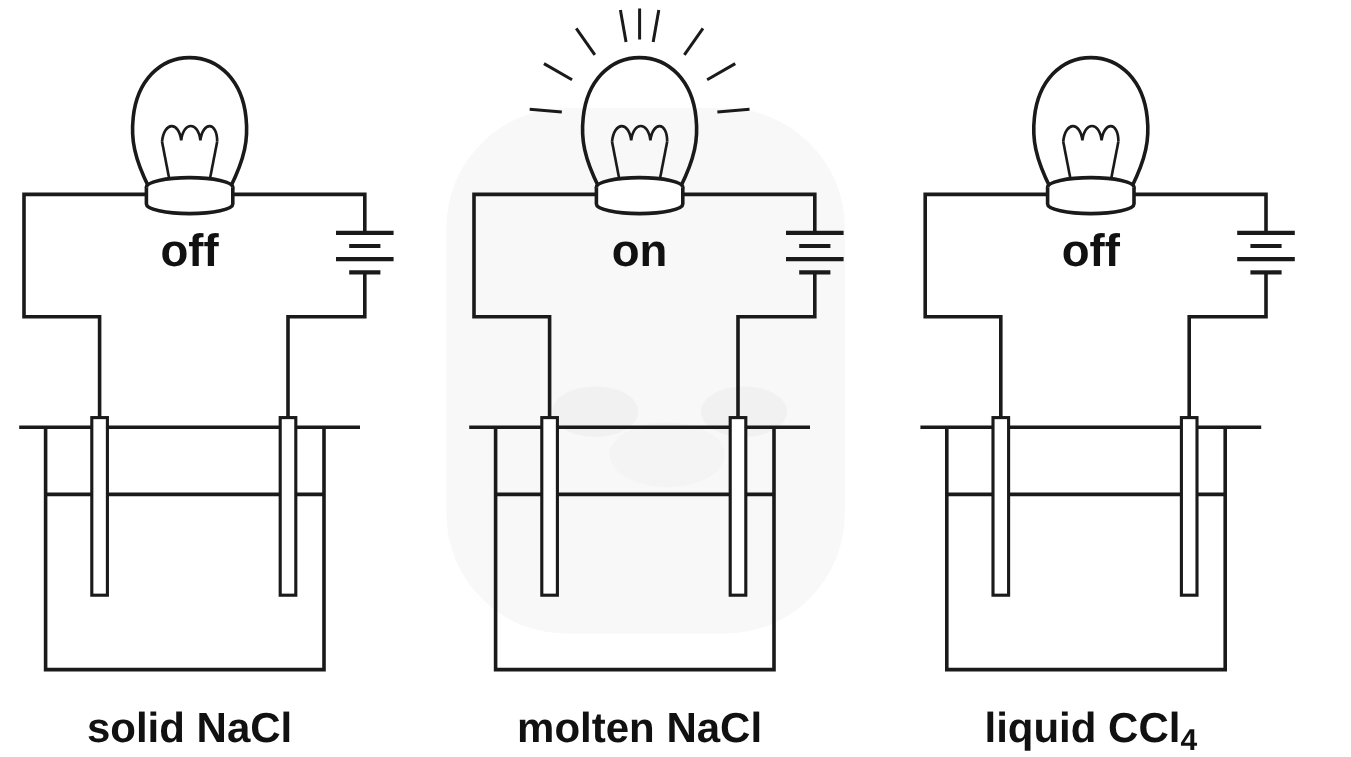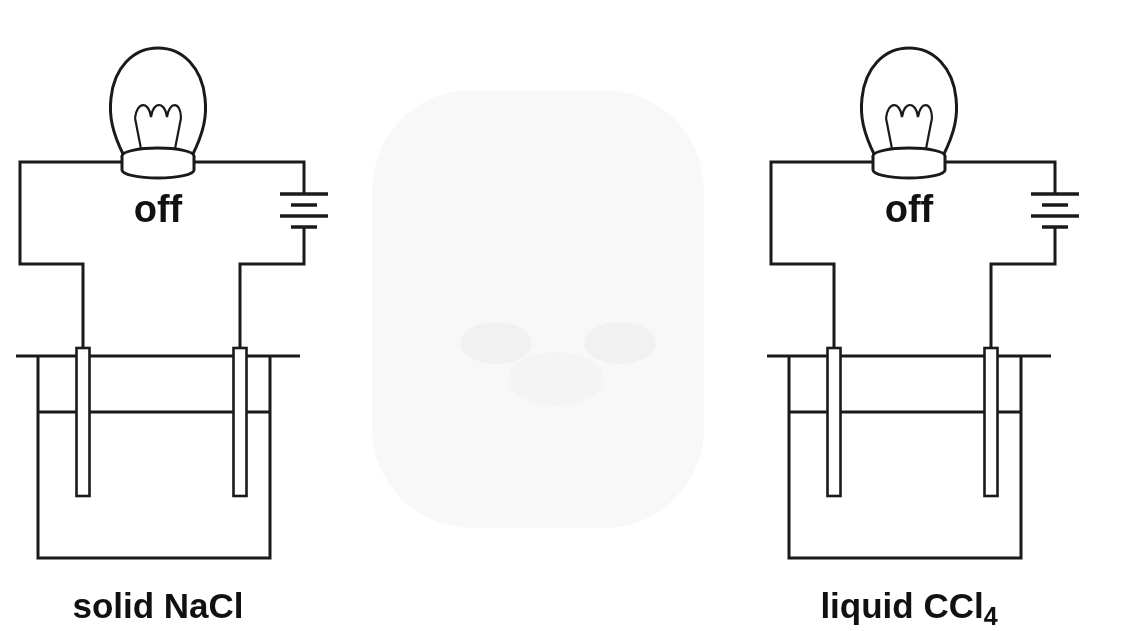--- a/index.html
+++ b/index.html
@@ -151,20 +151,28 @@
 
     <figure class="panel">
       <svg class="circuit-svg" width="360" height="626" viewBox="0 0 360 626" data-state="off">
         <use href="#rays-symbol" class="rays-use"></use>
         <use href="#circuit-symbol"></use>
         <text class="state-label" x="150" y="218">off</text>
         <text class="caption" x="150" y="614"><tspan>solid NaCl</tspan><tspan class="sub" dy="7"></tspan></text>
       </svg>
     </figure>
 
+    <figure class="panel">
+      <svg class="circuit-svg" width="360" height="626" viewBox="0 0 360 626" data-state="on">
+        <use href="#rays-symbol" class="rays-use"></use>
+        <use href="#circuit-symbol"></use>
+        <text class="state-label" x="150" y="218">on</text>
+        <text class="caption" x="150" y="614"><tspan>molten NaCl</tspan><tspan class="sub" dy="7"></tspan></text>
+      </svg>
+    </figure>
 
     <figure class="panel">
       <svg class="circuit-svg" width="360" height="626" viewBox="0 0 360 626" data-state="off">
         <use href="#rays-symbol" class="rays-use"></use>
         <use href="#circuit-symbol"></use>
         <text class="state-label" x="150" y="218">off</text>
         <text class="caption" x="150" y="614"><tspan>liquid CCl</tspan><tspan class="sub" dy="7">4</tspan></text>
       </svg>
     </figure>
 

